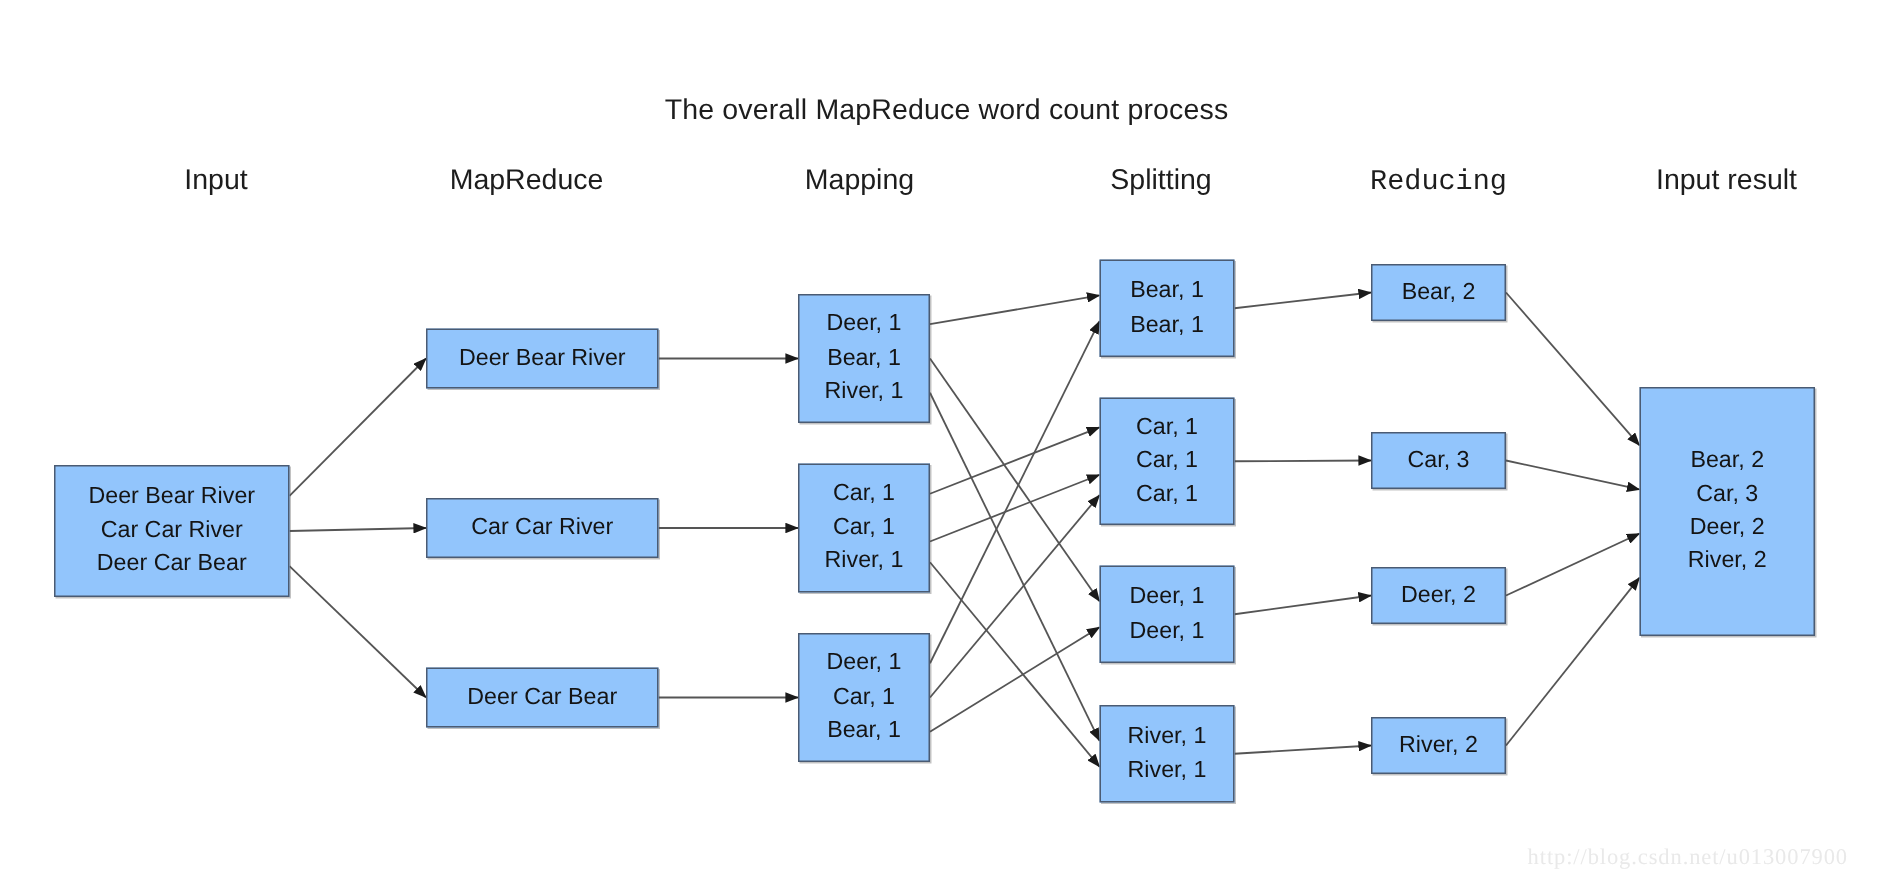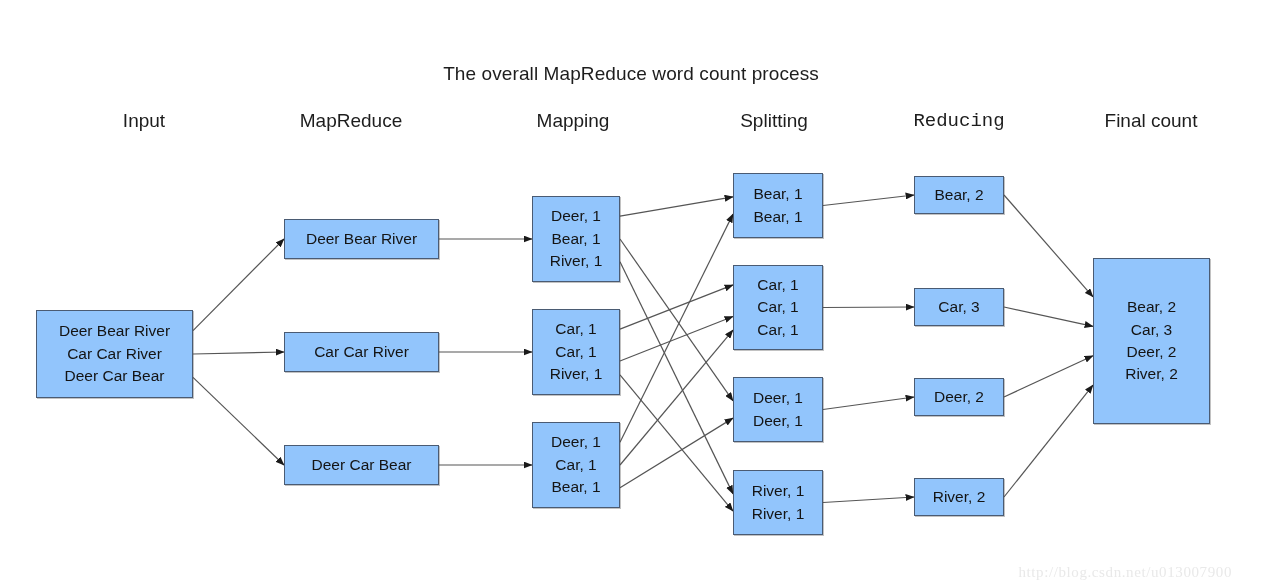--- a/index.html
+++ b/index.html
@@ -114,21 +114,21 @@
   </svg>
 
   <div class="title">The overall MapReduce word count process</div>
 
   <div id="headers">
       <div class="col-header" style="left: 96px; margin-left: 48px;">Input</div>
       <div class="col-header" style="left: 351px;">MapReduce</div>
       <div class="col-header" style="left: 573px;">Mapping</div>
       <div class="col-header" style="left: 774px;">Splitting</div>
       <div class="col-header" style="left: 959px; font-family: Liberation Mono, monospace;">Reducing</div>
-      <div class="col-header" style="left: 1151px;">Final count</div>
+      <div class="col-header" style="left: 1151px;">Input result</div>
     </div>
   <div id="nodes">
       <div class="node" style="left: 36px; top: 310px; width: 157px; height: 88px; background: rgb(146, 197, 252); border-color: rgb(74, 91, 115);">
         <span class="line">Deer Bear River</span>
         <span class="line">Car Car River</span>
         <span class="line">Deer Car Bear</span>
       </div>
       <div class="node" style="left: 284px; top: 219px; width: 155px; height: 40px; background: rgb(146, 197, 252); border-color: rgb(74, 91, 115);">
         <span class="line">Deer Bear River</span>
       </div>

